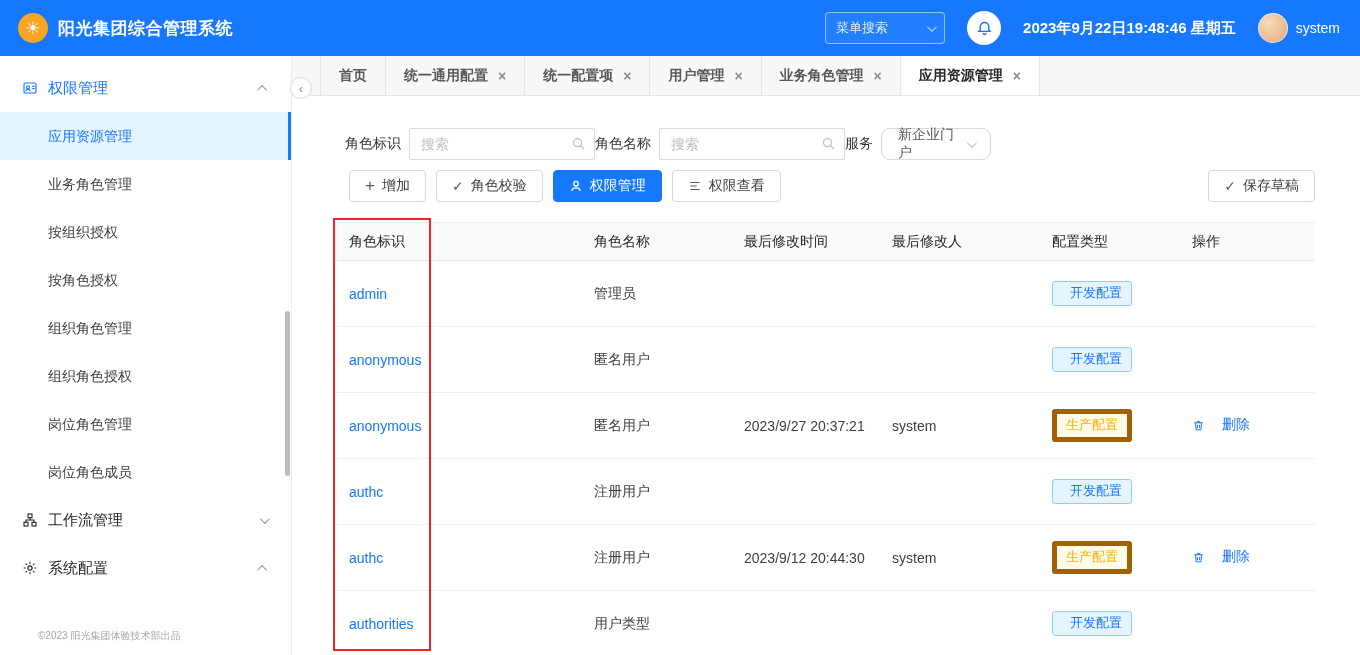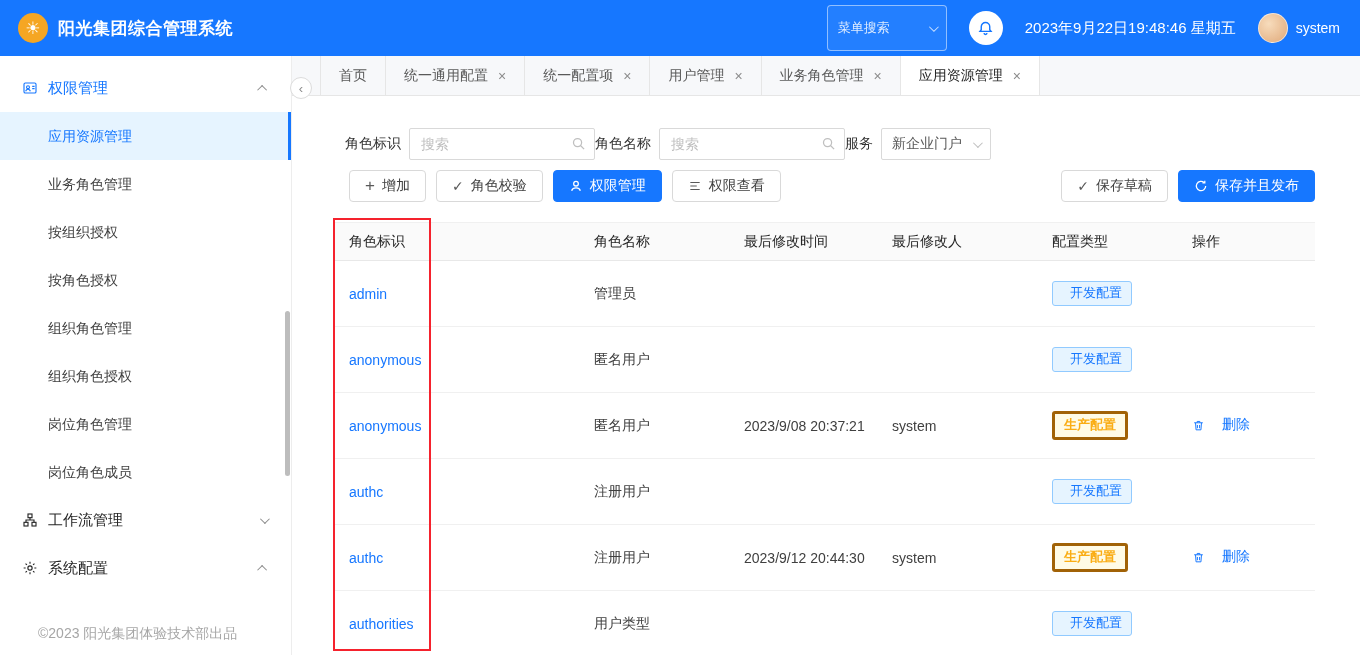--- a/index.html
+++ b/index.html
@@ -2,79 +2,79 @@
 <html><head>
 <meta charset="utf-8">
 <style>
   * { margin:0; padding:0; box-sizing:border-box; }
   html,body { width:1360px; height:655px; overflow:hidden; font-family:"Liberation Sans","DejaVu Sans",sans-serif; background:#fff; }
 
   
   .header { position:absolute; left:0; top:0; width:1360px; height:56px; background:#1677ff; display:flex; align-items:center; padding:0 20px 0 18px; z-index:20; }
   .logo { width:30px; height:30px; border-radius:50%; background:#f5a623; color:#fff; font-size:17px; display:flex; align-items:center; justify-content:center; flex:0 0 auto; }
   .app-title { color:#fff; font-size:17px; font-weight:bold; margin-left:10px; letter-spacing:.5px; }
-  .menu-search { margin-left:auto; width:120px; height:46px; border:1px solid rgba(255,255,255,.5); border-radius:4px; background:rgba(255,255,255,.06); display:flex; align-items:center; justify-content:space-between; padding:0 10px; color:rgba(255,255,255,.85); font-size:13px; cursor:pointer; }
+  .menu-search { margin-left:auto; width:120px; height:32px; border:1px solid rgba(255,255,255,.5); border-radius:4px; background:rgba(255,255,255,.06); display:flex; align-items:center; justify-content:space-between; padding:0 10px; color:rgba(255,255,255,.85); font-size:13px; cursor:pointer; }
   .bell-btn { width:34px; height:34px; border-radius:50%; background:#fff; display:flex; align-items:center; justify-content:center; margin-left:22px; cursor:pointer; flex:0 0 auto; }
-  .datetime { color:#fff; font-size:15px; margin-left:22px; white-space:nowrap; }
+  .datetime { color:#fff; font-size:15px; margin-left:22px; white-space:nowrap;font-weight:bold; }
   .avatar { width:30px; height:30px; border-radius:50%; margin-left:22px; background:radial-gradient(circle at 35% 35%, #f7dcbc, #e0a97a); border:1px solid rgba(255,255,255,.6); cursor:pointer; flex:0 0 auto; }
   .username { color:#fff; font-size:14px; margin-left:8px; }
 
   
   .chev { display:inline-block; width:7px; height:7px; border-right:1.6px solid #8c8c8c; border-bottom:1.6px solid #8c8c8c; }
   .chev.down { transform:rotate(45deg) translateY(-2px); }
   .chev.up { transform:rotate(-135deg) translateY(-2px); }
   .hdr-chev { border-color:rgba(255,255,255,.75); }
 
   
   .sidebar { position:absolute; left:0; top:56px; width:292px; bottom:0; background:#fff; border-right:1px solid #ededed; z-index:10; }
   .sidebar nav { padding-top:8px; }
   .group-header { display:flex; align-items:center; gap:10px; height:48px; padding:0 24px 0 22px; font-size:15px; color:#262626; cursor:pointer; }
   .group-header .glabel { flex:1; }
   .group-header .gicon { display:flex; align-items:center; }
   .group-active { color:#1677ff; }
   .menu-item { height:48px; line-height:48px; padding-left:48px; font-size:14px; color:#404040; cursor:pointer; white-space:nowrap; }
   .menu-item.active { background:#e6f4ff; color:#1677ff; border-right:3px solid #1677ff; }
   .sidebar-scrollbar { position:absolute; right:1px; top:255px; width:5px; height:165px; background:#bdbdbd; border-radius:3px; cursor:pointer; }
-  .sidebar-footer { position:absolute; left:38px; bottom:12px; font-size:14px; color:#a6a6a6; }
+  .sidebar-footer { position:absolute; left:38px; bottom:12px; font-size:10px; color:#a6a6a6; }
 
   
   .main { position:absolute; left:292px; top:56px; right:0; bottom:0; background:#fff; }
   .tab-strip { height:40px; background:#f7f8fa; border-bottom:1px solid #e6e6e6; display:flex; padding-left:28px; }
-  .tab { display:flex; align-items:center; padding:0 18px; border-right:1px solid #e6e6e6; font-size:14px; color:#595959; cursor:pointer; white-space:nowrap; }
+  .tab { display:flex; align-items:center; padding:0 18px; border-right:1px solid #e6e6e6; font-size:14px; color:#595959; cursor:pointer; white-space:nowrap;font-weight:bold; }
   .tab:first-child { border-left:1px solid #e6e6e6; }
   .tab.active { background:#fff; color:#262626; }
   .tab-close { margin-left:10px; font-size:14px; color:#8c8c8c; line-height:1; }
 
   .collapse-btn { position:absolute; left:290px; top:77px; width:22px; height:22px; border-radius:50%; background:#fff; border:1px solid #dcdcdc; color:#8c8c8c; font-size:13px; display:flex; align-items:center; justify-content:center; z-index:30; cursor:pointer; }
 
   .content { padding:0 45px 0 41px; }
 
   .filter-row { display:flex; align-items:center; margin-top:32px; margin-left:12px; }
   .flabel { font-size:14px; color:#333; margin-right:8px; white-space:nowrap; }
   .input-wrap { position:relative; }
   .input-wrap input { width:186px; height:32px; border:1px solid #d9d9d9; border-radius:2px; padding:0 32px 0 11px; font-size:14px; color:#333; outline:none; font-family:inherit; }
   .input-wrap input::placeholder { color:#bfbfbf; }
   .suffix-icon { position:absolute; right:9px; top:8px; }
-  .select { width:110px; height:32px; border:1px solid #d9d9d9; border-radius:2px; display:inline-flex; align-items:center; justify-content:space-between; padding:0 10px; font-size:14px; color:#595959; cursor:pointer; background:#fff; }
+  .select { width:110px; height:32px; border:1px solid #d9d9d9; border-radius:9px; display:inline-flex; align-items:center; justify-content:space-between; padding:0 16px; font-size:14px; color:#595959; cursor:pointer; background:#fff; }
   .select .chev { border-color:#bfbfbf; }
 
   .toolbar { display:flex; align-items:center; gap:10px; margin-top:10px; margin-left:16px; }
   .toolbar .spacer { flex:1; }
   .btn { height:32px; padding:0 15px; border:1px solid #d9d9d9; border-radius:4px; background:#fff; color:#404040; font-size:14px; display:inline-flex; align-items:center; gap:7px; cursor:pointer; font-family:inherit; white-space:nowrap; }
   .btn .bicon { font-size:14px; color:#595959; line-height:1; }
   .btn .bicon.plus { font-size:17px; margin-top:-2px; }
   .btn.primary { background:#1677ff; border-color:#1677ff; color:#fff; }
 
   .data-table { width:100%; border-collapse:collapse; table-layout:fixed; margin-top:20px; }
   .data-table th { text-align:left; font-weight:500; font-size:14px; color:#262626; height:38px; padding:0 16px; background:#fafafa; border-top:1px solid #f0f0f0; border-bottom:1px solid #e8e8e8; }
   .data-table td { height:66px; padding:0 16px; font-size:14px; color:#404040; border-bottom:1px solid #f0f0f0; white-space:nowrap; overflow:hidden; }
   .role-link { color:#1677ff; text-decoration:none; cursor:pointer; }
   .badge { display:inline-block; padding:3px 9px; font-size:13px; border-radius:3px; line-height:1.25; }
   .badge.dev { color:#1677ff; background:#e6f4ff; border:1px solid #91caff;padding-left:17px; }
-  .badge.prod { color:#faad14; background:#fffbe6; border:3px solid #a16207;font-weight:bold; }
+  .badge.prod { color:#faad14; background:#fffbe6; border:5px solid #a16207; }
   .del-link { color:#1677ff; display:inline-flex; align-items:center; gap:17px; cursor:pointer; }
 
   .annotation-box { position:absolute; left:333px; top:218px; width:98px; height:433px; border:2px solid #f5222d; z-index:50; pointer-events:none; }
 </style>
 </head>
 <body>
 
 <div class="header">
   <div class="logo">☀</div>
   <div class="app-title">阳光集团综合管理系统</div>
@@ -213,27 +213,20 @@
         <svg width="14" height="14" viewBox="0 0 24 24" fill="none" stroke="#595959" stroke-width="2">
             <path d="M4 6h16M4 12h11M4 18h16"></path>
           </svg>
         <span>权限查看</span>
       </button>
       <span class="spacer"></span>
       <button class="btn">
         <span class="bicon">✓</span>
         <span>保存草稿</span>
       </button>
-      <button class="btn primary">
-        <svg width="14" height="14" viewBox="0 0 24 24" fill="none" stroke="#fff" stroke-width="2.2">
-            <path d="M20 12a8 8 0 1 1-2.5-5.8"></path>
-            <path d="M18.5 2.8v4h-4"></path>
-          </svg>
-        <span>保存并且发布</span>
-      </button>
     </div>
 
     <table class="data-table">
       <colgroup>
         <col style="width:245px">
           <col style="width:150px">
           <col style="width:148px">
         <col style="width:160px">
           <col style="width:140px">
           <col>
@@ -261,21 +254,21 @@
             <td><a class="role-link">anonymous</a></td>
             <td>匿名用户</td>
             <td></td>
             <td></td>
             <td><span class="badge dev">开发配置</span></td>
             <td></td>
           </tr>
           <tr>
             <td><a class="role-link">anonymous</a></td>
             <td>匿名用户</td>
-            <td>2023/9/08 20:37:21</td>
+            <td>2023/9/27 20:37:21</td>
             <td>system</td>
             <td><span class="badge prod">生产配置</span></td>
             <td><span class="del-link">
                 <svg width="13" height="13" viewBox="0 0 24 24" fill="none" stroke="currentColor" stroke-width="1.8">
                   <path d="M4 7h16M9.5 7V4.5h5V7M6.5 7l1 13h9l1-13M10 11v6M14 11v6"></path>
                 </svg>
                 <span>删除</span>
               </span></td>
           </tr>
           <tr>

